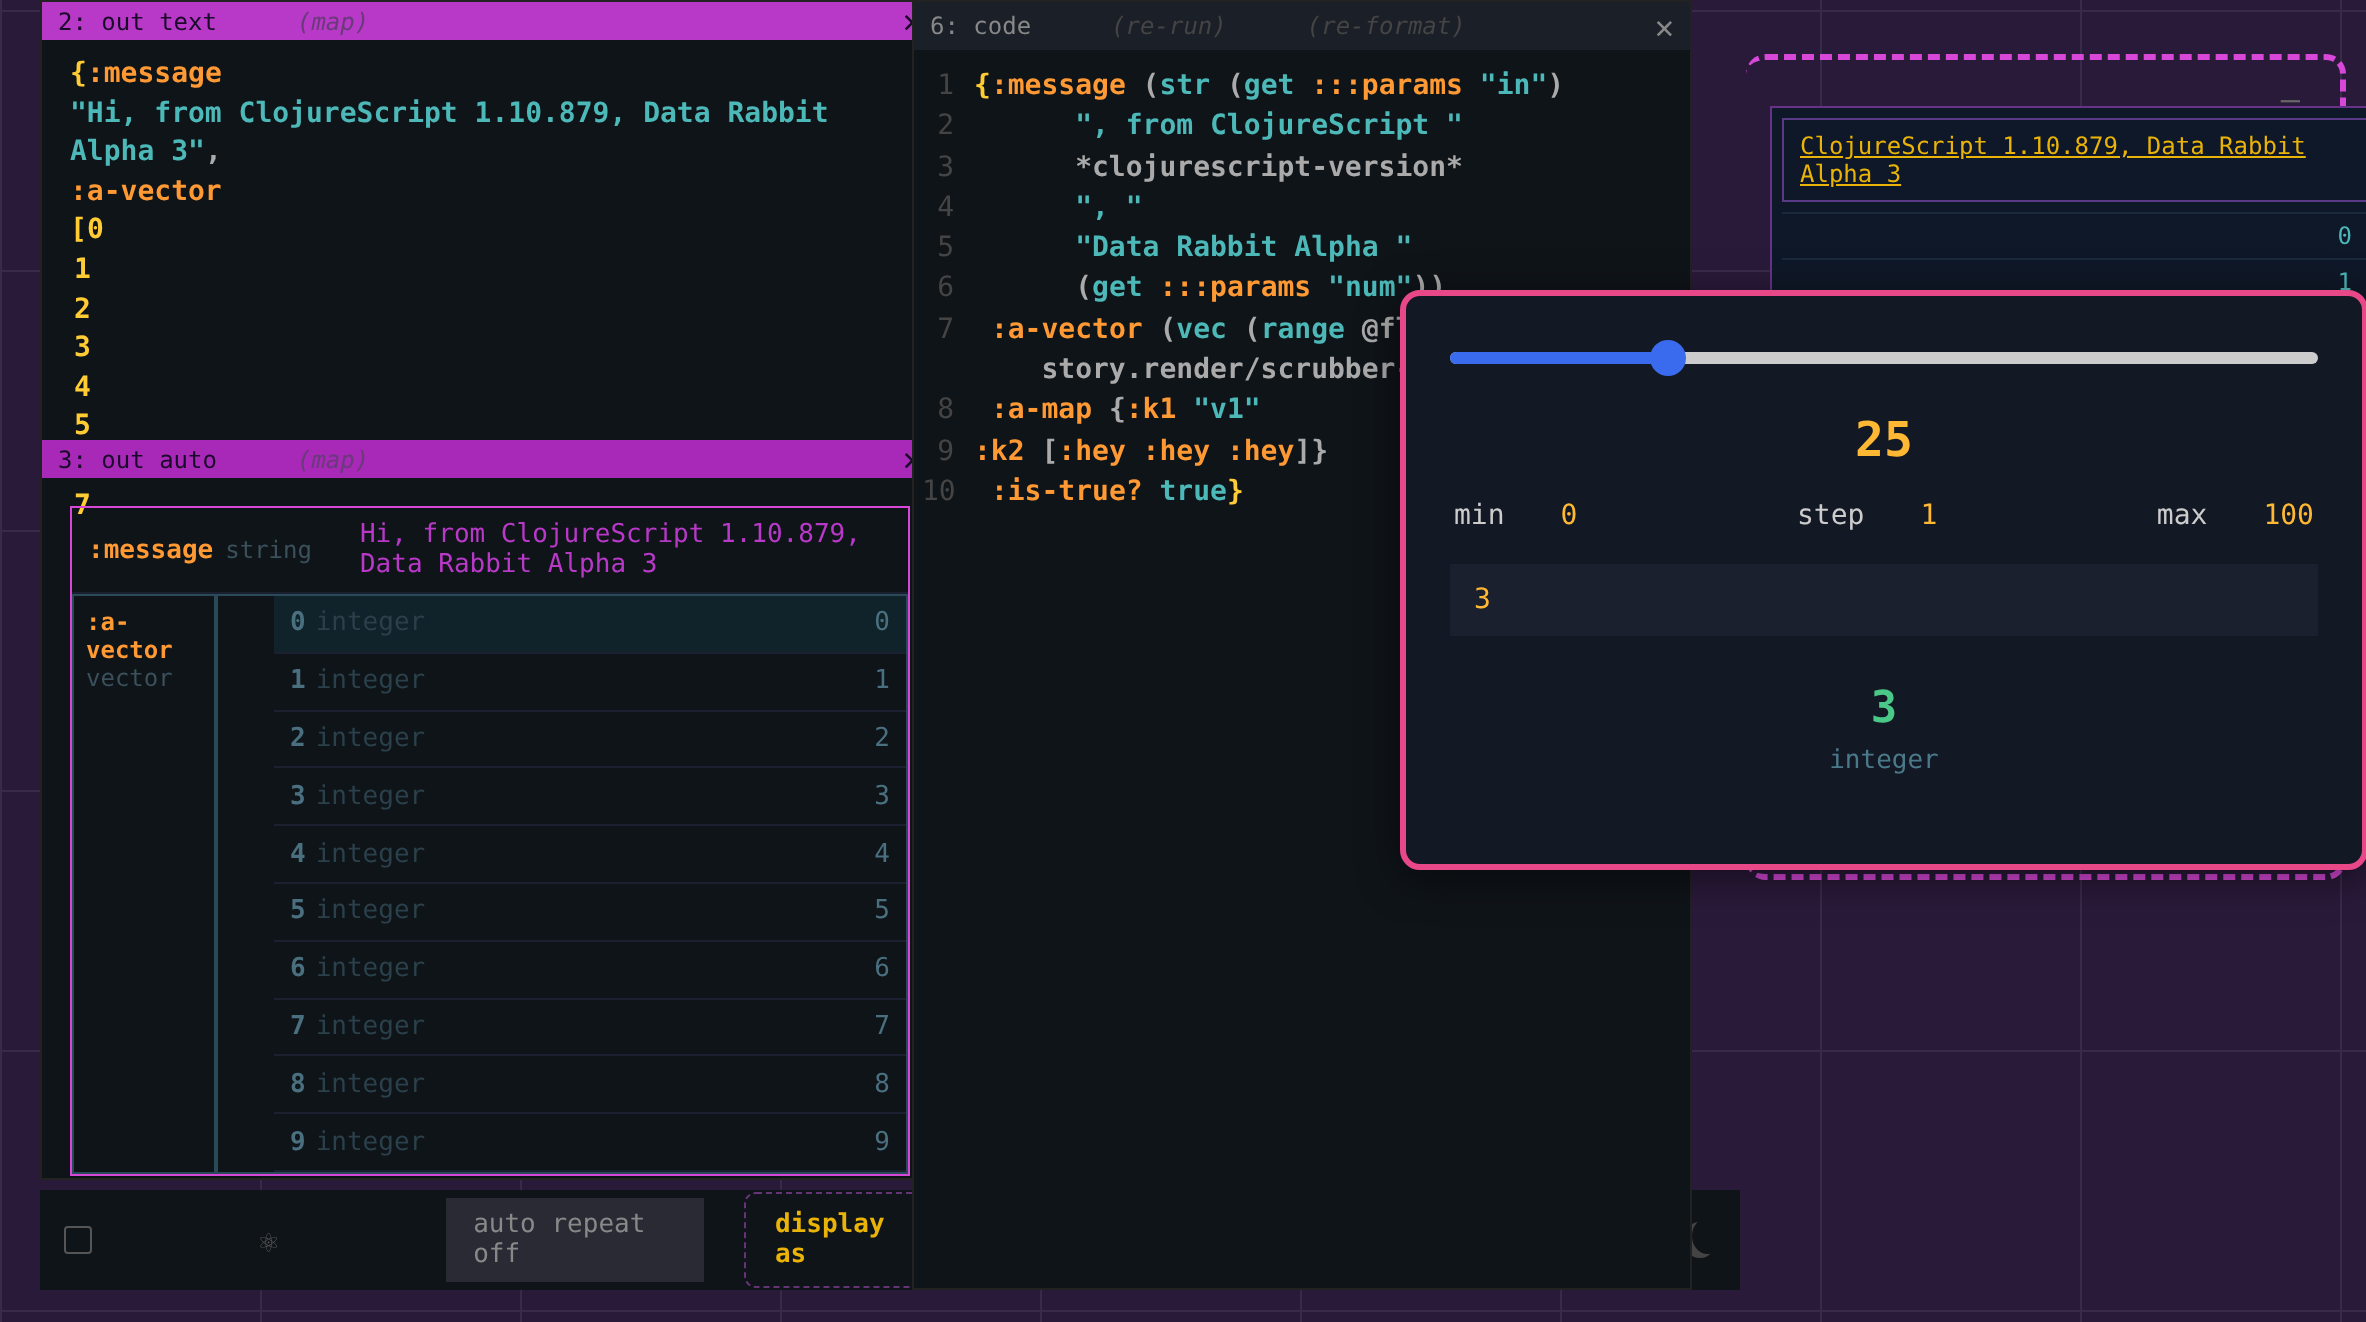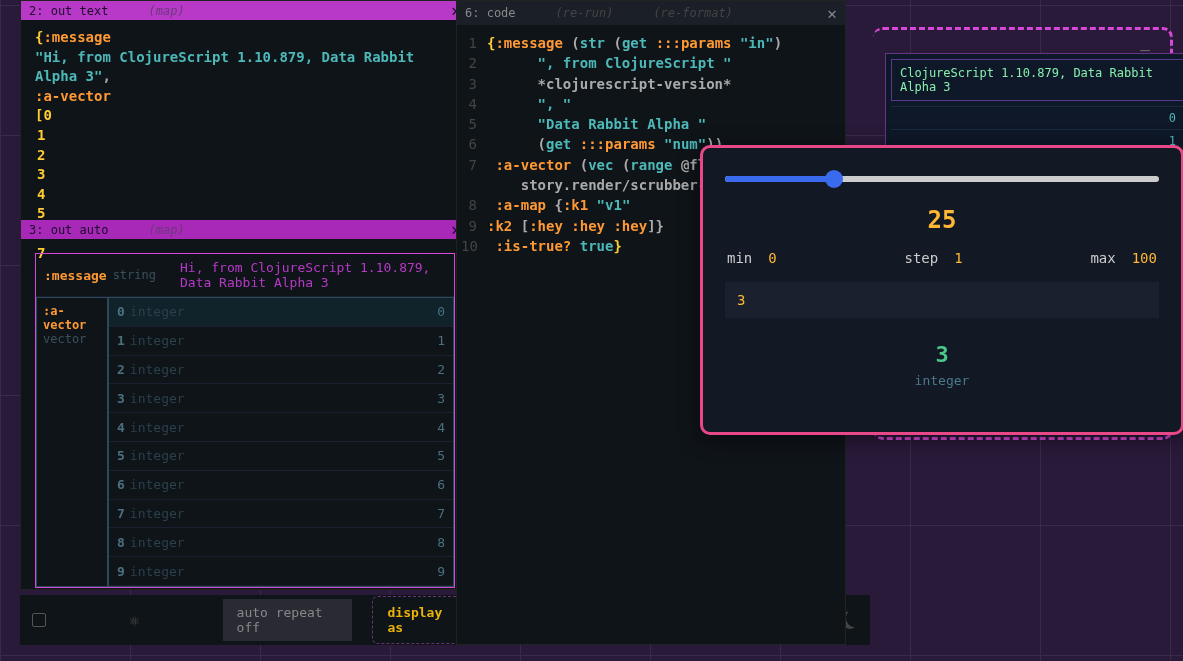--- a/index.html
+++ b/index.html
@@ -80,21 +80,21 @@
   .msg-val { color: #b838c8; font-size: 13px;}
   .vec-section { display: flex; flex: 1;}
   .vec-side {
     width: 72px;
     border: 1px solid #2a4a5a;
     padding: 6px 6px;
     font-size: 12px;
   }
   .vec-side .k { color: #ff9933; font-weight: bold; }
   .vec-side .t { color: #3a505a; }
-  .vec-rows { flex: 1; border: 1px solid #2a4a5a; display: flex; flex-direction: column;}
+  .vec-rows { flex: 1; border: 1px solid #2a4a5a; display: flex; flex-direction: column; padding-left: 28px;}
   .vec-row {
     flex: 1;
     display: flex;
     justify-content: space-between;
     align-items: center;
     padding: 0 8px;
     border-bottom: 1px solid #1a2030;
     font-size: 13px;
   }
   .vec-row:first-child { background: #10222a; }
@@ -188,22 +188,23 @@
     top: 23px;
     right: -20px;
     background: #0f1828;
     border: 1px solid #663388;
     padding: 0;
   }
   .canvas-header {
     border: 1px solid #5a3a88;
     margin: 5px;
     padding: 6px 8px;
-    color: #86efac;
+    color: #eab308;
     font-size: 12px;
+    text-decoration: underline;
   }
   .canvas-rows { padding: 0 5px 5px 5px;}
   .canvas-row {
     border-top: 1px solid #1a2a3a;
     text-align: right;
     padding: 4px 8px;
     font-size: 12px;
     color: #4ab8b8;
   }
   .minimize {
@@ -263,21 +264,21 @@
     text-align: center;
     font-size: 24px;
     font-weight: bold;
     color: #ffb833;
   }
   .scrub-params {
     display: flex;
     justify-content: space-between;
     padding: 0 2px;
   }
-  .sp-item { display: flex; gap: 16px; font-size: 14px;}
+  .sp-item { display: flex; gap: 28px; font-size: 14px;}
   .sp-label { color: #ccc; }
   .sp-val { color: #ffb833; }
   .scrub-field {
     background: #1a202e;
     padding: 10px 12px;
     color: #ffb833;
     font-size: 14px;
   }
   .scrub-result {
     text-align: center;

